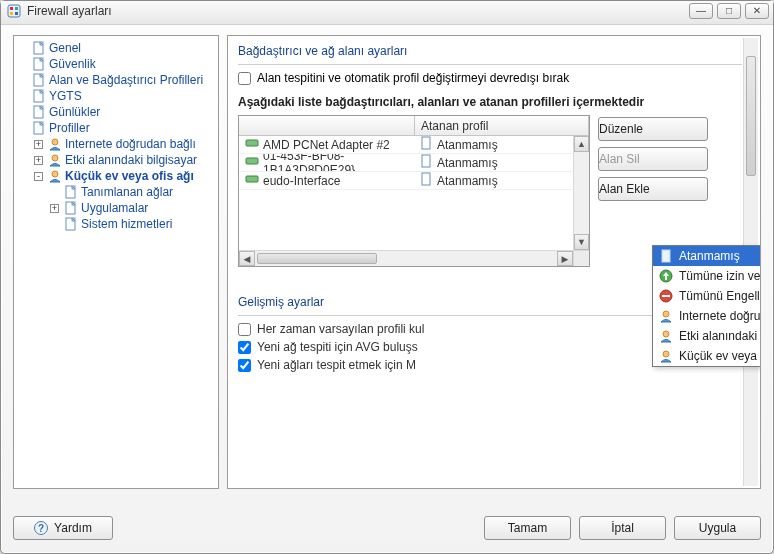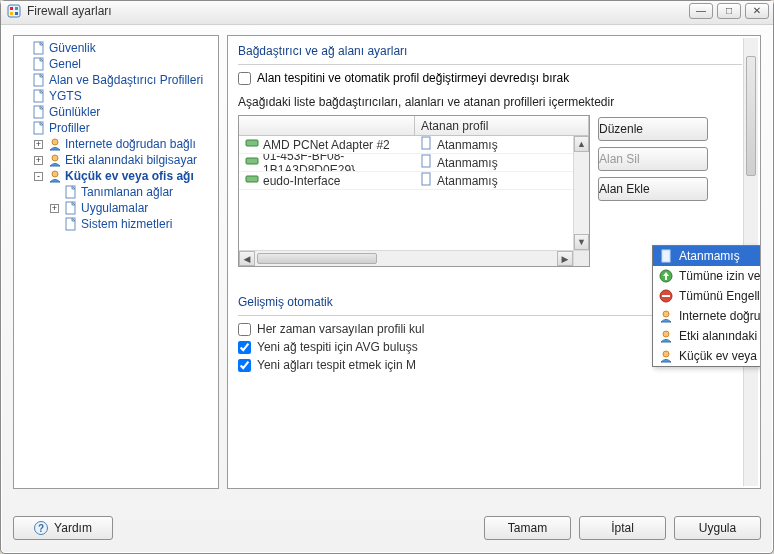--- a/index.html
+++ b/index.html
@@ -89,21 +89,21 @@
   h2.section {
     margin: 0 0 6px 0;
     font-size: 12px; font-weight: normal;
     color: #15428b;
     border-bottom: 1px solid #cfcfcf;
     padding-bottom: 6px;
   }
   .check-row { display: flex; align-items: center; gap: 6px; margin: 4px 0 10px 0; }
   .check-row input { margin: 0; }
   .subhead {
-    font-weight: normal; color: #222; margin: 6px 0;
+    font-weight: bold; color: #222; margin: 6px 0;
   }
   .grid-area { display: flex; gap: 8px; }
   .grid {
     width: 352px; height: 152px;
     border: 1px solid #9a9a9a;
     background: #fff;
     position: relative;
     overflow: hidden;
   }
   .grid .hdr {
@@ -246,33 +246,33 @@
         <ul>
           <li>
               <div class="row">
                 <span class="exp blank"></span>
                 <span class="ticon">
                   <svg class="svg14" viewBox="0 0 14 14">
                     <rect x="2" y="1" width="9" height="12" fill="#fff" stroke="#6a8fc0"></rect>
                     <path d="M8 1 L11 4 L8 4 Z" fill="#cfe0f4" stroke="#6a8fc0"></path>
                   </svg>
                 </span>
-                <span class="lbl">Güvenlik</span>
+                <span class="lbl">Genel</span>
               </div>
             </li>
           <li>
               <div class="row">
                 <span class="exp blank"></span>
                 <span class="ticon">
                   <svg class="svg14" viewBox="0 0 14 14">
                     <rect x="2" y="1" width="9" height="12" fill="#fff" stroke="#6a8fc0"></rect>
                     <path d="M8 1 L11 4 L8 4 Z" fill="#cfe0f4" stroke="#6a8fc0"></path>
                   </svg>
                 </span>
-                <span class="lbl">Genel</span>
+                <span class="lbl">Güvenlik</span>
               </div>
             </li>
           <li>
               <div class="row">
                 <span class="exp blank"></span>
                 <span class="ticon">
                   <svg class="svg14" viewBox="0 0 14 14">
                     <rect x="2" y="1" width="9" height="12" fill="#fff" stroke="#6a8fc0"></rect>
                     <path d="M8 1 L11 4 L8 4 Z" fill="#cfe0f4" stroke="#6a8fc0"></path>
                   </svg>
@@ -476,21 +476,21 @@
           <div class="btn disabled">
               <span>Alan Sil</span>
             </div>
           <div class="btn">
               <span>Alan Ekle</span>
             </div>
         </div>
       </div>
 
       <div class="advanced">
-        <h2 class="section">Gelişmiş otomatik</h2>
+        <h2 class="section">Gelişmiş ayarlar</h2>
         <div class="adv-row">
           <input type="checkbox" style="">
           <span>Her zaman varsayılan profili kul</span>
           <span style="margin-left:auto;color:#333">ntülemeyin</span>
         </div>
         <div class="adv-row">
           <input type="checkbox" checked="" style="">
           <span>Yeni ağ tespiti için AVG buluşs</span>
         </div>
         <div class="adv-row">

